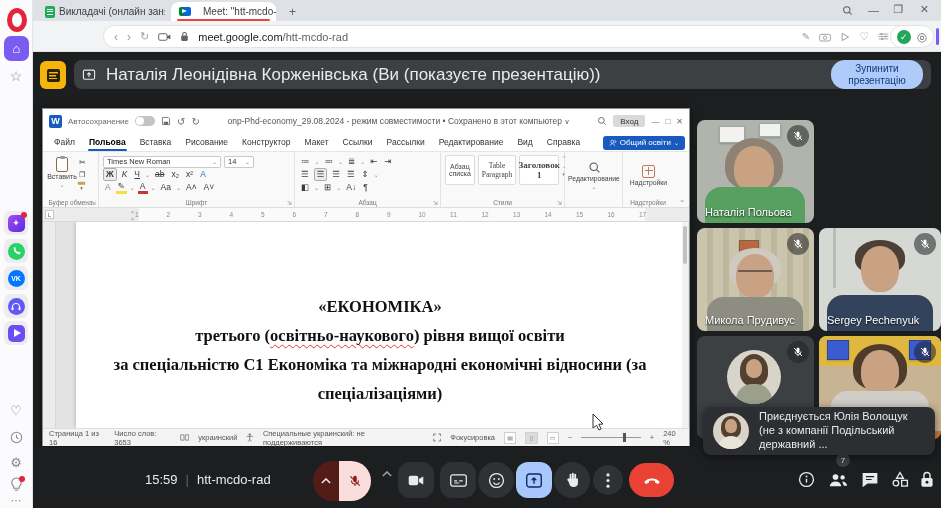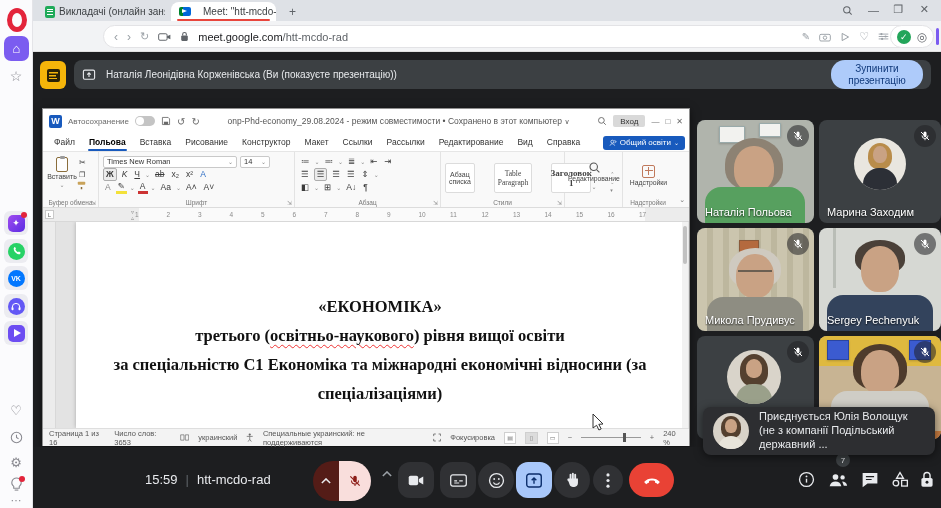--- a/index.html
+++ b/index.html
@@ -36,21 +36,21 @@
 .url .path{color:#5f6368}
 .extbox{position:absolute;left:857px;top:4px;width:44px;height:23px;background:#fff;border:1px solid #e3e3e6;border-radius:12px;display:flex;align-items:center;justify-content:center;gap:6px}
 .greenchk{width:14px;height:14px;border-radius:50%;background:#23a55a;color:#fff;font-size:9px;display:flex;align-items:center;justify-content:center}
 .pbar{position:absolute;left:903px;top:7px;width:3px;height:17px;border-radius:2px;background:#7b5cf0}
 
 
 .share-ind{position:absolute;left:40px;top:61px;width:26px;height:28px;background:#f5b50a;border-radius:6px;display:flex;align-items:center;justify-content:center}
 .share-ind .g{width:13px;height:13px;background:#2a2206;border-radius:2px;position:relative}
 .share-ind .g:before{content:"";position:absolute;left:2px;top:3px;width:9px;height:7px;background:linear-gradient(#f5b50a,#f5b50a) 0 0/9px 1.5px no-repeat,linear-gradient(#f5b50a,#f5b50a) 0 3px/7px 1.5px no-repeat,linear-gradient(#f5b50a,#f5b50a) 0 6px/8px 1.5px no-repeat}
 .banner{position:absolute;left:74px;top:60px;width:857px;height:29px;background:#3c4043;border-radius:8px;display:flex;align-items:center;padding:0 8px;gap:10px}
-.banner-text{font-size:10px;color:#e8eaed;flex:1;white-space:nowrap;overflow:hidden}
+.banner-text{font-size:17px;color:#e8eaed;flex:1;white-space:nowrap;overflow:hidden}
 .stopbtn{width:92px;background:#aecbfa;color:#113a7c;font-size:10px;line-height:1.15;text-align:center;border-radius:14px;padding:3px 6px}
 
 
 .word{position:absolute;left:42px;top:108px;width:648px;height:338px;background:#fff;border:1px solid #8f8f8f;box-shadow:0 2px 8px rgba(0,0,0,.5);font-size:8px;color:#444}
 .w-title{position:absolute;left:0;top:0;width:100%;height:24px;background:#fff;display:flex;align-items:center;padding:0 6px;gap:6px}
 .wicon{width:13px;height:13px;background:#185abd;border-radius:2px;color:#fff;font-size:9px;font-weight:bold;display:flex;align-items:center;justify-content:center}
 .toggle{width:20px;height:10px;border-radius:5px;background:#c4c4c4;position:relative}
 .toggle:before{content:"";position:absolute;left:1px;top:1px;width:8px;height:8px;border-radius:50%;background:#fff}
 .tgray{color:#6a6a6a;font-size:8px}
 .w-doctitle{flex:1;text-align:center;font-size:8.5px;color:#555;white-space:nowrap;overflow:hidden}
@@ -326,21 +326,21 @@
                 <path d="M6 5v3M5 8h2v3H5z" fill="#8a6d3b"></path>
               </svg>
           </div>
         </div>
         <span class="rlabel">Буфер обмена</span>
           <span class="rlaunch">⇲</span>
       </div>
 
       <div class="rgroup" style="width:196px">
         <div class="rrow">
-          <span class="rbox" style="width:134px">
+          <span class="rbox" style="width:118px">
               <span>Times New Roman</span>
               <span class="chev">⌄</span>
             </span>
           <span class="rbox" style="width:30px">
               <span>14</span>
               <span class="chev">⌄</span>
             </span>
         </div>
         <div class="rrow">
           <span class="rg boxed" style="font-weight:bold">Ж</span>
@@ -392,21 +392,21 @@
           <span class="rg">⊞</span>
             <span class="chev">⌄</span>
           <span class="rg">А↓</span>
           <span class="rg">¶</span>
         </div>
         <span class="rlabel">Абзац</span>
           <span class="rlaunch">⇲</span>
       </div>
 
       <div class="rgroup" style="width:124px">
-        <div style="display:flex;gap:19px;align-items:flex-end;height:38px">
+        <div style="display:flex;gap:3px;align-items:flex-start;height:38px">
           <span class="styleb" style="font-size:7px;width:34px">Абзац списка</span>
           <span class="styleb" style="font-size:7.5px;width:42px;font-family:'Liberation Serif',serif">Table Paragraph</span>
           <span class="styleb" style="font-size:9px;width:40px;font-family:'Liberation Serif',serif;font-weight:bold">Заголовок 1</span>
           <span style="display:flex;flex-direction:column;font-size:5px;color:#888;gap:2px">
               <span>⌃</span>
               <span>⌄</span>
               <span>▾</span>
             </span>
         </div>
         <span class="rlabel">Стили</span>
@@ -521,36 +521,20 @@
     <span class="micoff">
         <svg width="12" height="12" viewBox="0 0 24 24">
           <path d="M12 3a3 3 0 0 1 3 3v5a3 3 0 0 1-6 0V6a3 3 0 0 1 3-3z" fill="#fff"></path>
           <path d="M6 11a6 6 0 0 0 12 0" stroke="#fff" fill="none" stroke-width="1.8"></path>
           <path d="M12 17v3.5" stroke="#fff" stroke-width="1.8"></path>
           <path d="M4 4l16 16" stroke="#fff" stroke-width="2"></path>
         </svg>
       </span>
   </div>
 
-  <div class="tile" style="left:819px;top:120px;width:122px;height:103px">
-    <div class="avatarc" style="left:35px;top:18px;width:52px;height:52px;background:#e9e6df">
-      <span class="hairx" style="left:14px;top:5px;width:24px;height:26px;background:#b98c4a"></span>
-      <span class="head" style="left:19px;top:8px;width:14px;height:17px"></span>
-      <span class="bodyx" style="left:9px;bottom:0;width:34px;height:22px;background:#2c2f36"></span>
-    </div>
-    <span class="tname">Марина Заходим</span>
-    <span class="micoff">
-        <svg width="12" height="12" viewBox="0 0 24 24">
-          <path d="M12 3a3 3 0 0 1 3 3v5a3 3 0 0 1-6 0V6a3 3 0 0 1 3-3z" fill="#fff"></path>
-          <path d="M6 11a6 6 0 0 0 12 0" stroke="#fff" fill="none" stroke-width="1.8"></path>
-          <path d="M12 17v3.5" stroke="#fff" stroke-width="1.8"></path>
-          <path d="M4 4l16 16" stroke="#fff" stroke-width="2"></path>
-        </svg>
-      </span>
-  </div>
 
   <div class="tile" style="left:697px;top:228px;width:117px;height:103px">
     <div class="vid" style="background:repeating-linear-gradient(90deg,#cbc5ae 0 10px,#bdb79e 10px 16px)">
       <span class="frame" style="left:42px;top:12px;width:20px;height:14px;background:#b46a3e;border-color:#8a5a3a"></span>
       <span class="hairx" style="left:32px;top:20px;width:52px;height:40px;background:#cfcac0"></span>
       <span class="head" style="left:39px;top:26px;width:38px;height:44px"></span>
       <span class="abs" style="left:41px;top:42px;width:34px;height:5px;border-top:2px solid #6b5f52"></span>
       <span class="bodyx" style="left:10px;bottom:0;width:96px;height:34px;background:#8e8d82"></span>
     </div>
     <span class="tname">Микола Прудивус</span>

